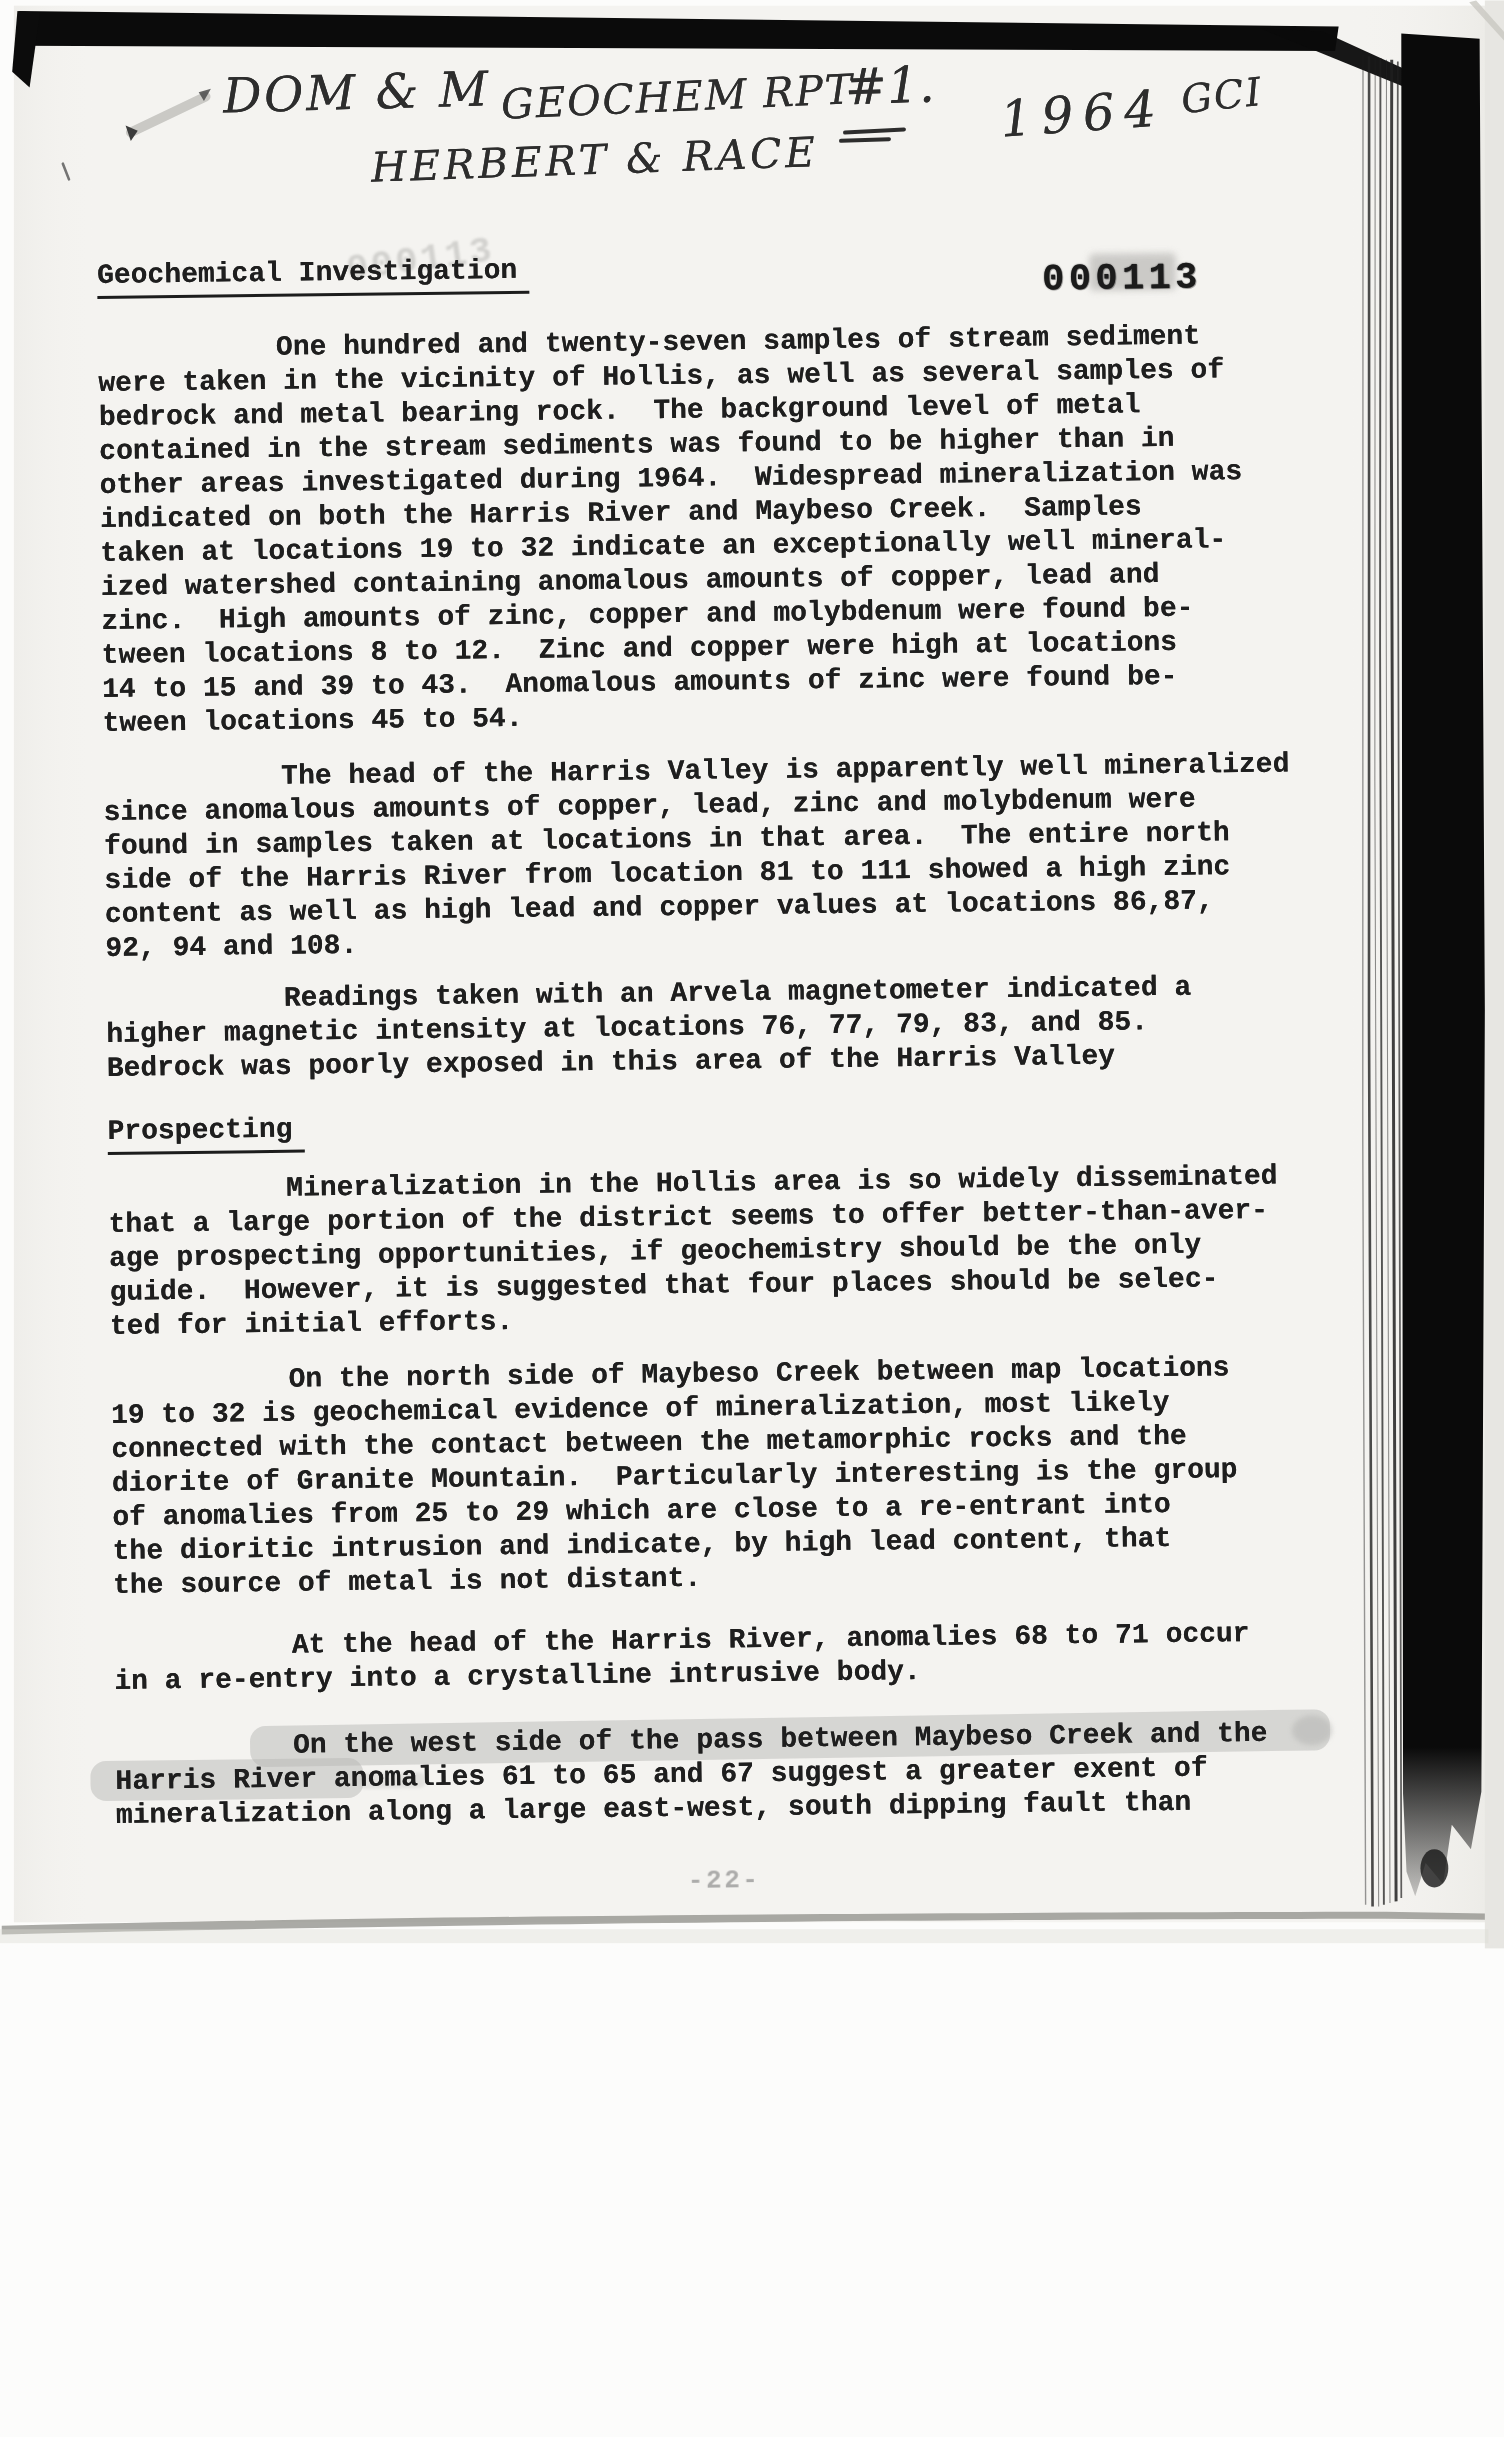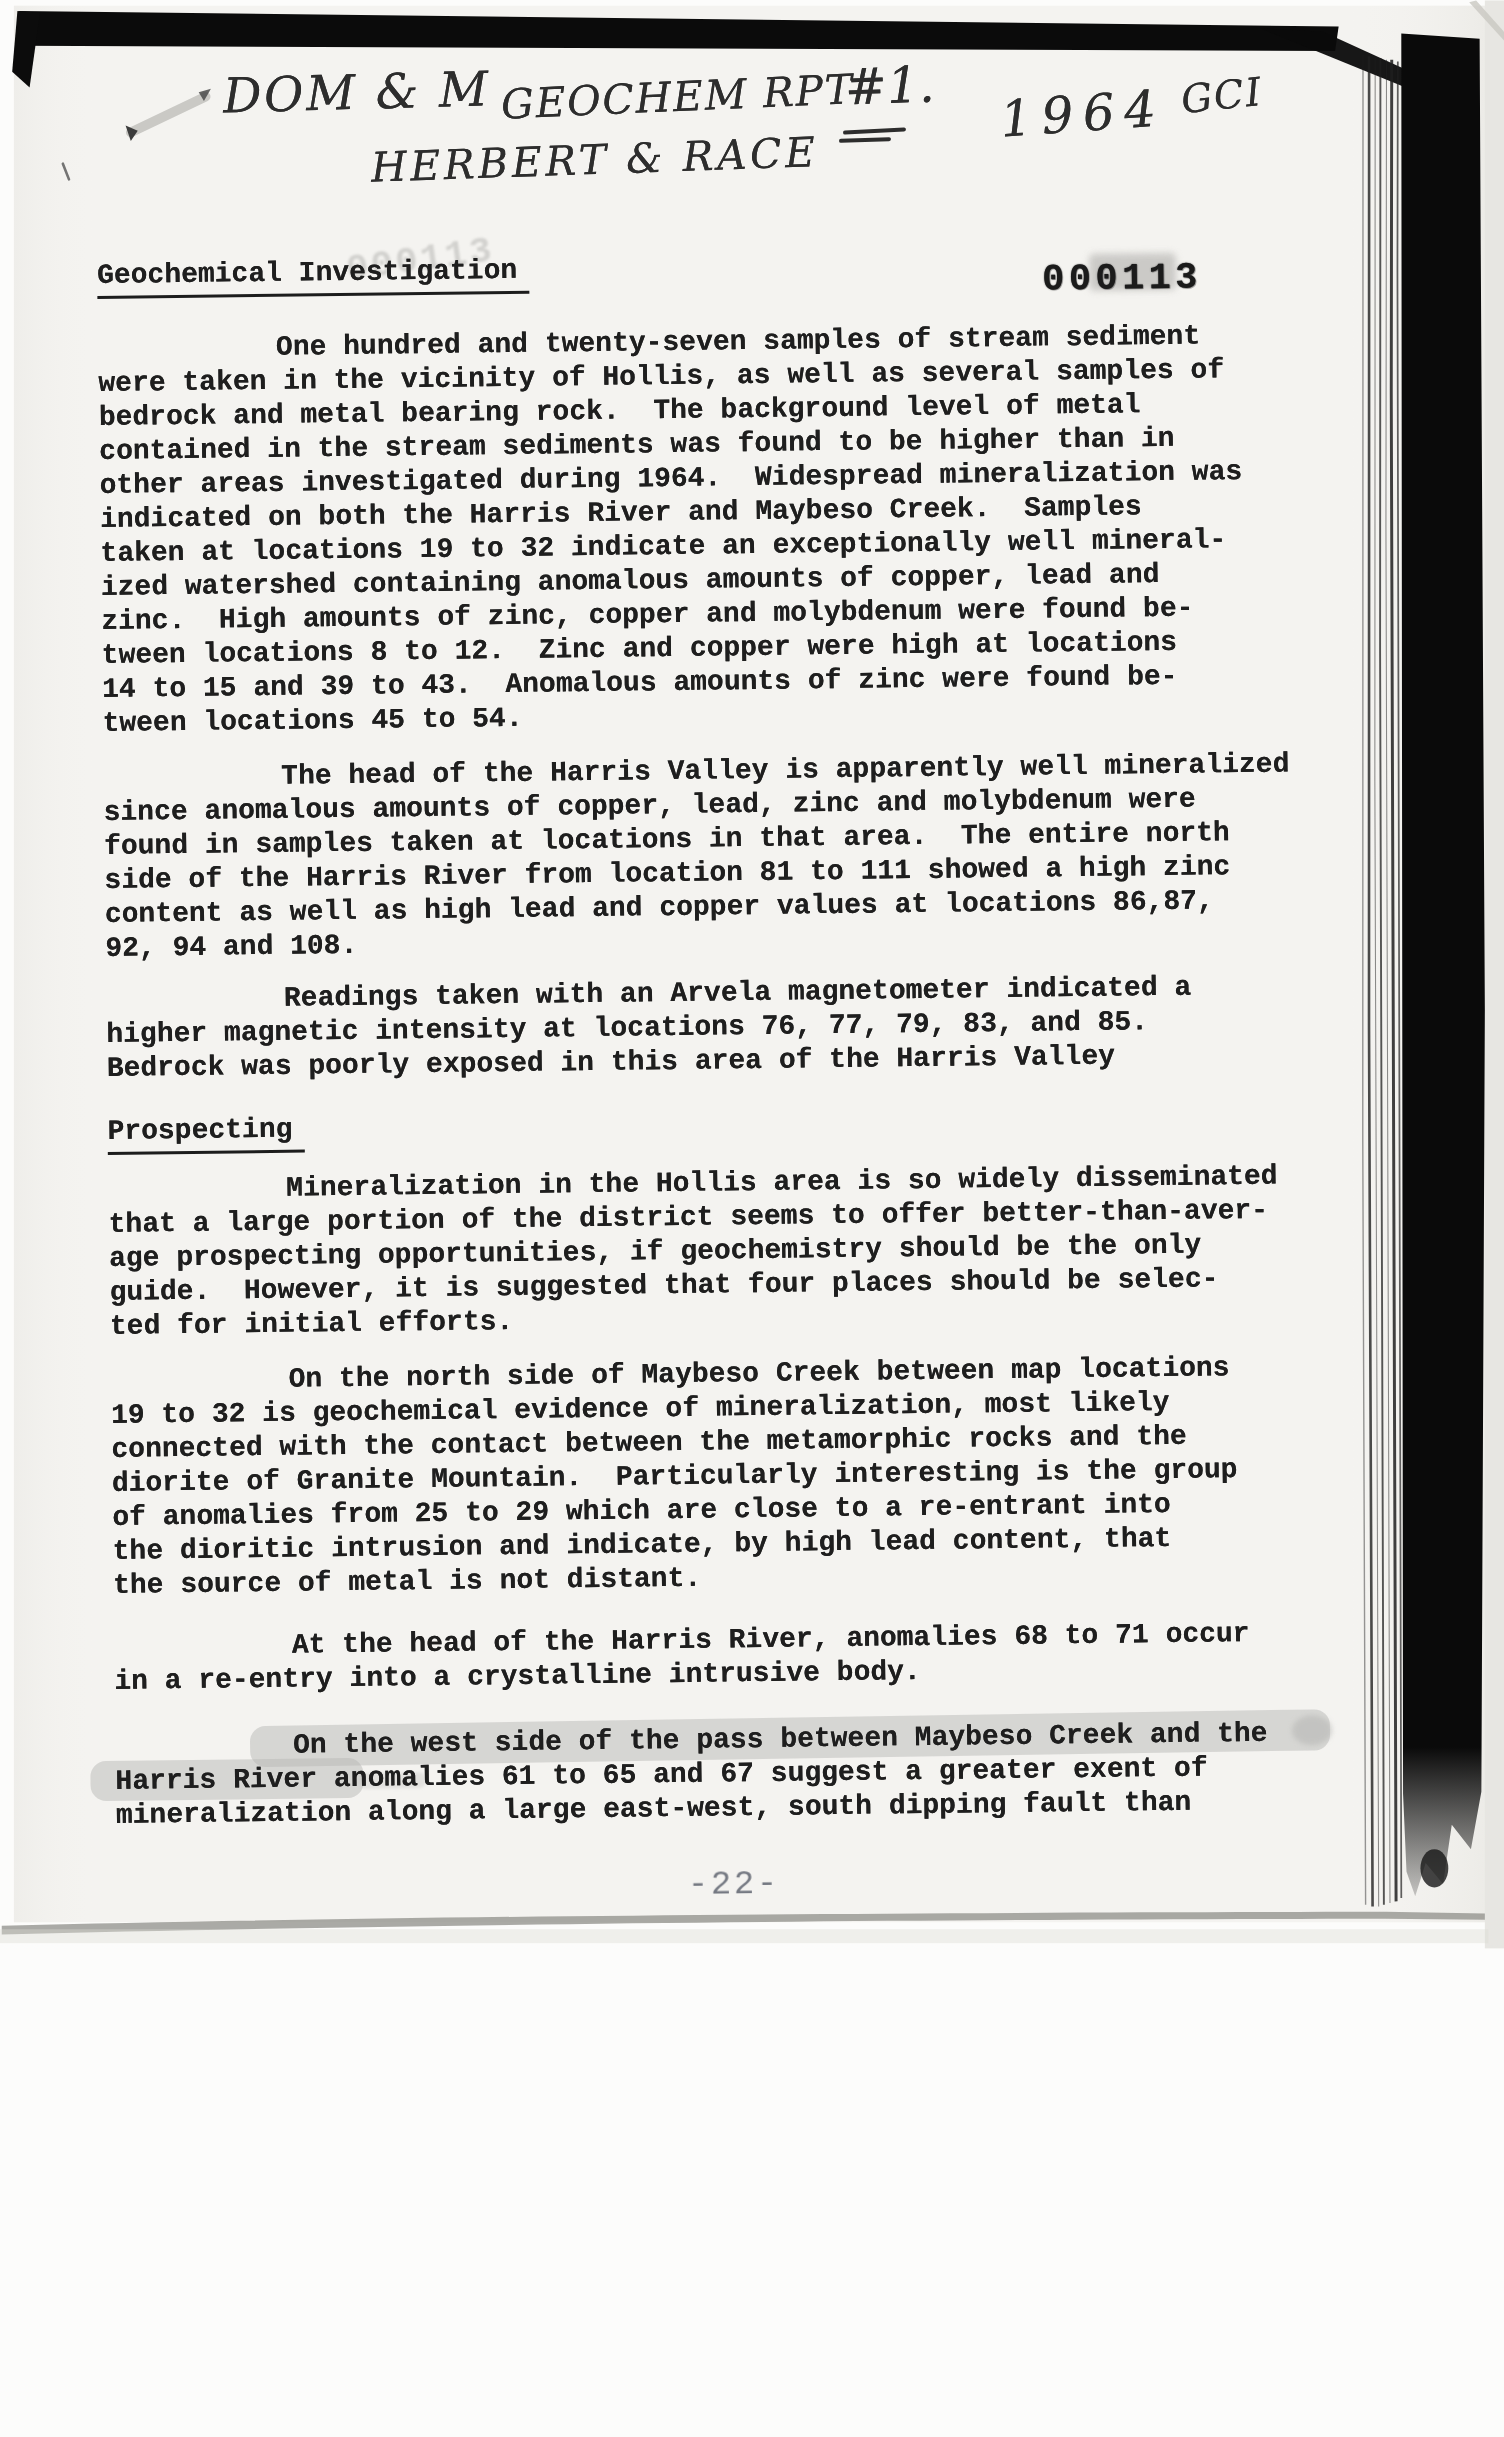--- a/index.html
+++ b/index.html
@@ -43,22 +43,22 @@
     background:#c4c3c0;filter:blur(3.5px);opacity:.85;border-radius:5.2px;
   }
   .ghost-stamp{
     position:absolute;left:347px;top:246px;
     font-family:"Liberation Mono", monospace;font-weight:700;
     font-size:37px;line-height:1;letter-spacing:2.6px;color:#8f8f8c;
     opacity:.33;filter:blur(1.1px);transform:rotate(-7deg);
   }
   .page-number{
     position:absolute;left:669px;top:1873px;
-    font-size:34px;letter-spacing:2.6px;color:#0f172a;opacity:.55;
-    filter:blur(0.3px);font-weight:400;white-space:pre;
+    font-size:26px;letter-spacing:2.6px;color:#737373;opacity:.55;
+    filter:blur(0.3px);font-weight:700;white-space:pre;
   }
 
   
   .hl{position:absolute;background:#b5b5b3;opacity:.48;border-radius:15.7px;}
   .hl-a{left:233px;top:1726px;width:1080px;height:41px;transform:rotate(-.2deg);}
   .hl-a2{left:1275px;top:1730px;width:40px;height:30px;opacity:.55;filter:blur(2.6px);border-radius:50%;}
   .hl-b{left:73px;top:1761px;width:273px;height:40px;}
   .hl-b2{left:341px;top:1776px;width:68px;height:15.7px;opacity:.28;filter:blur(1.7px);}
 
   

